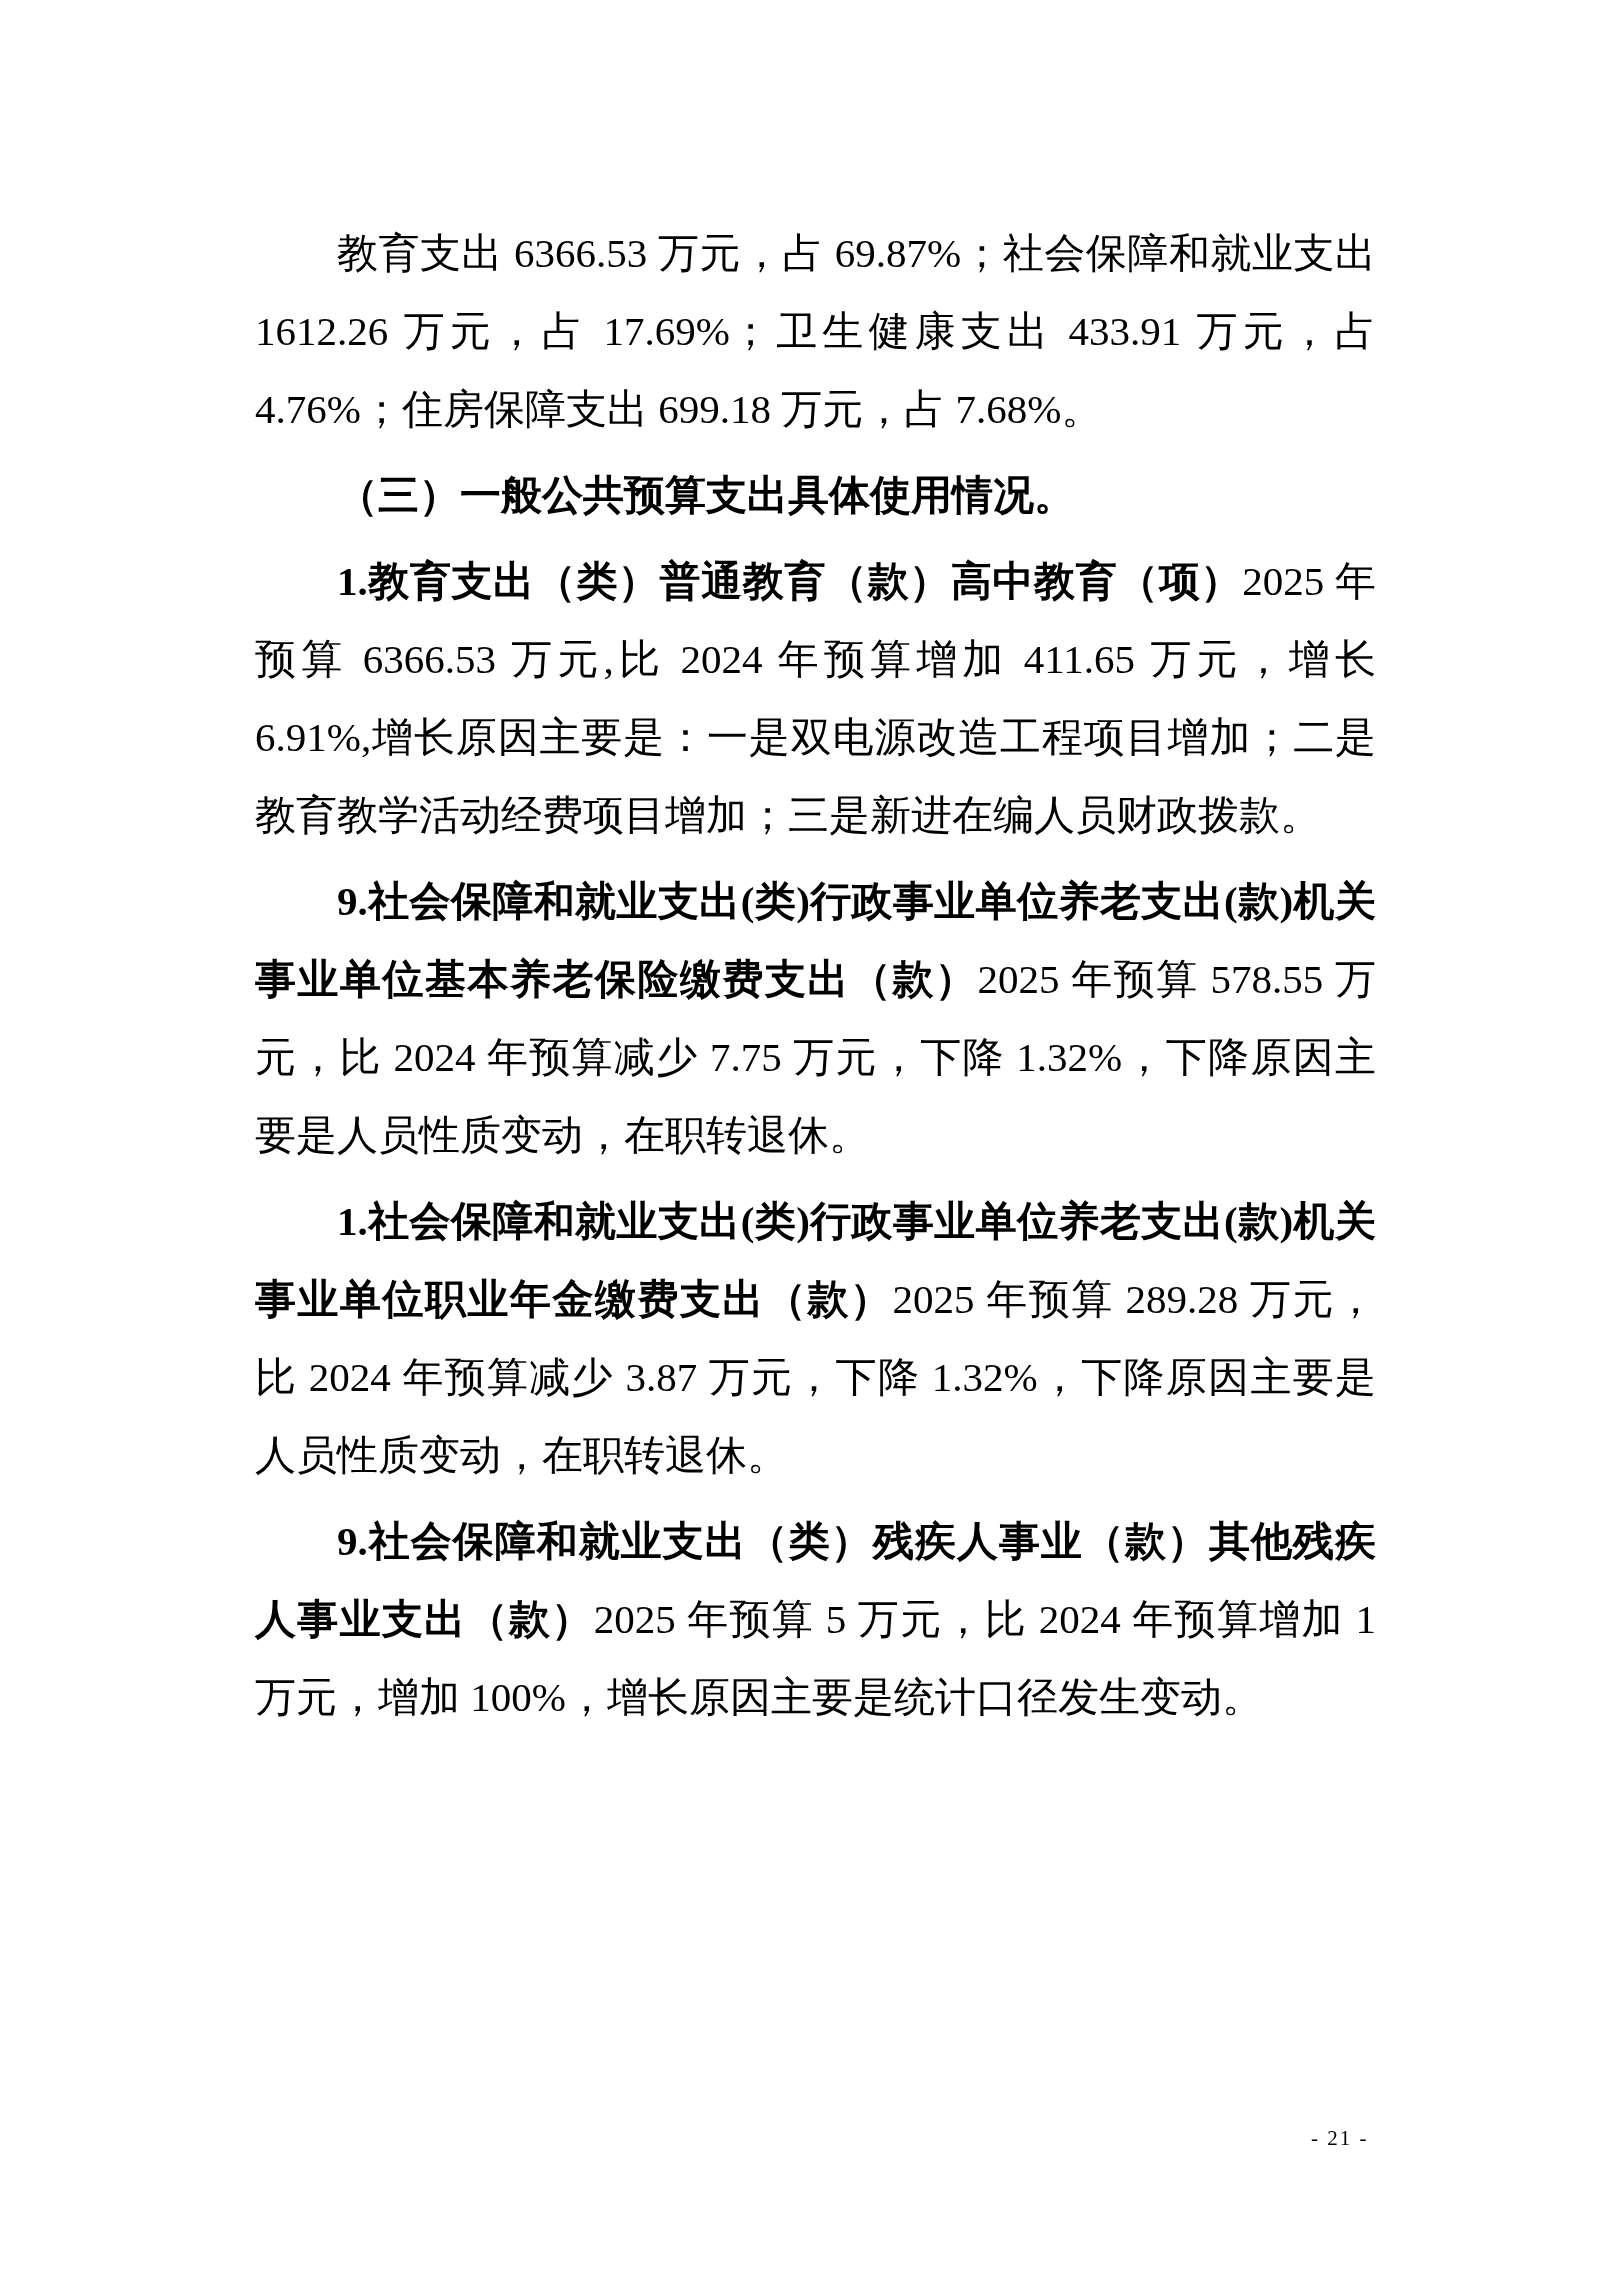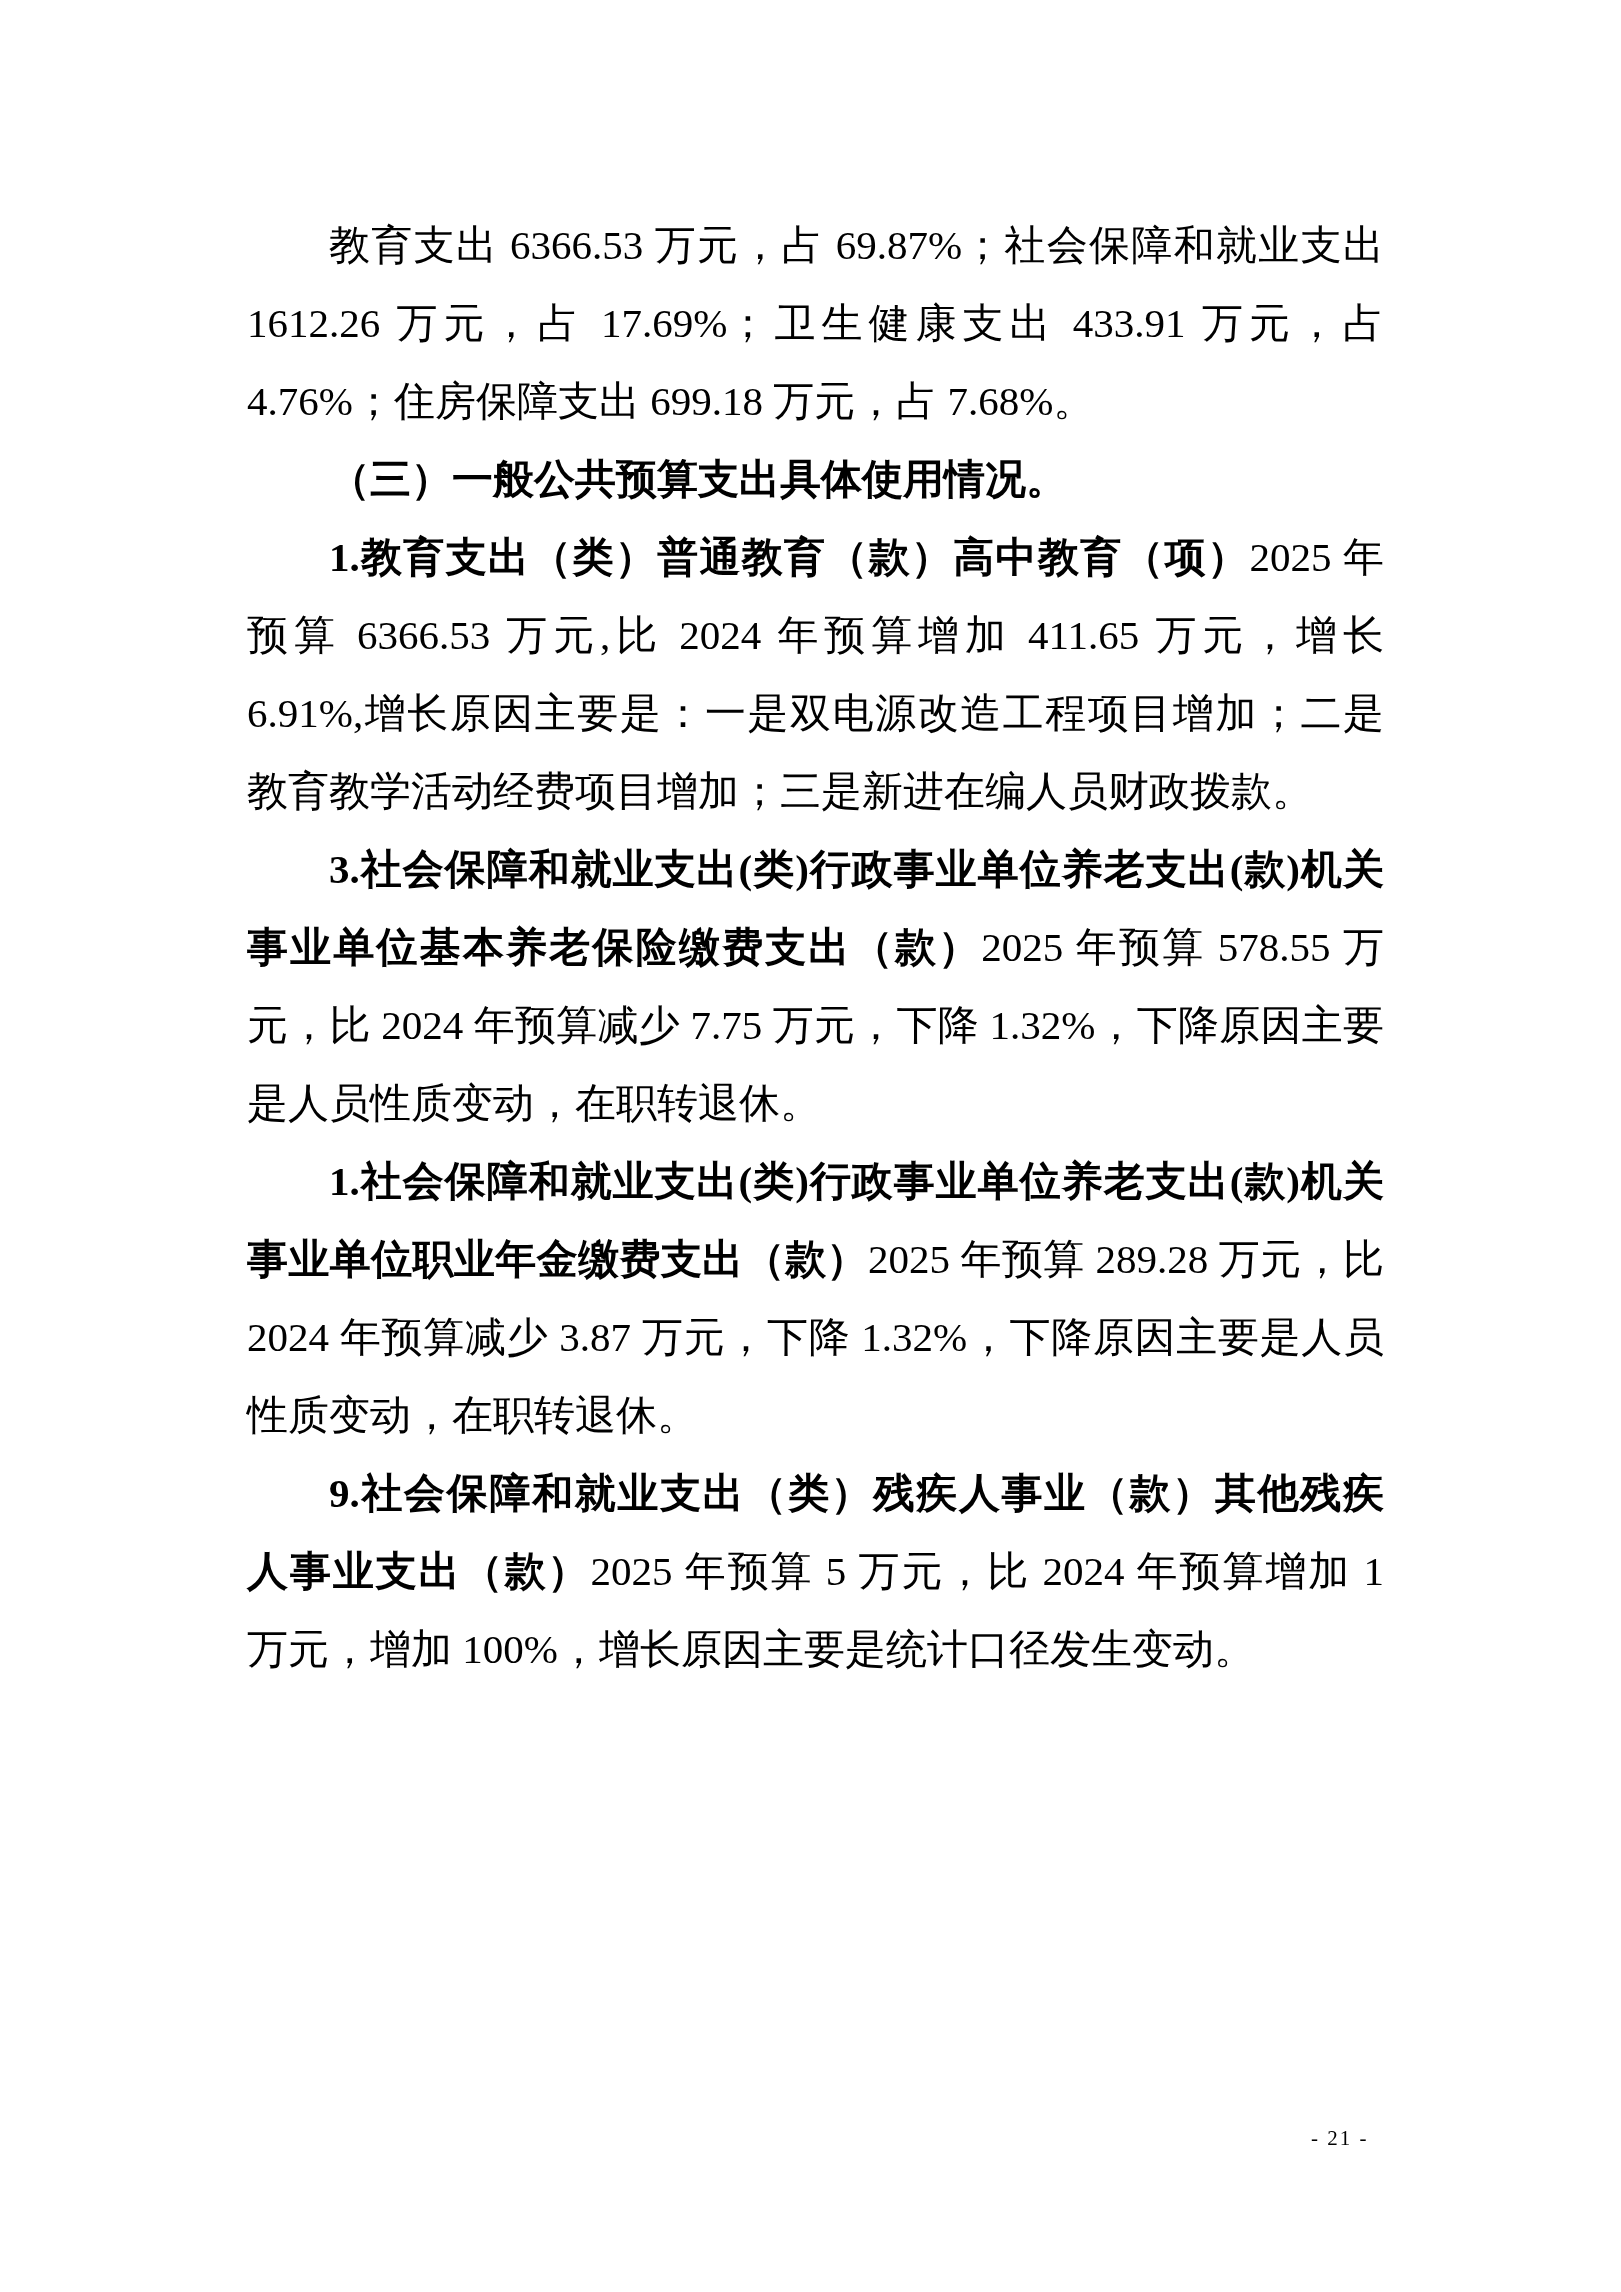--- a/index.html
+++ b/index.html
@@ -21,21 +21,21 @@
     position: absolute;
     left: 247px;
     top: 206px;
     width: 1137px;
     font-size: 41px;
     line-height: 78px;
     text-align: justify;
     text-justify: inter-character;
   }
   .para {
-    margin: 0;
+    margin: 8px;
     padding: 0;
     text-indent: 82px;
   }
   .run {
     font-weight: 400;
   }
   .run.bold {
     font-weight: 700;
   }
   .page-number {
@@ -50,20 +50,20 @@
 </style>
 </head>
 <body>
 
 <div class="page">
   <main class="content">
     <div>
         <p class="para"><span class="run">教育支出 6366.53 万元，占 69.87%；社会保障和就业支出 1612.26 万元，占 17.69%；卫生健康支出 433.91 万元，占 4.76%；住房保障支出 699.18 万元，占 7.68%。</span></p>
         <p class="para"><span class="run bold">（三）一般公共预算支出具体使用情况。</span></p>
         <p class="para"><span class="run bold">1.教育支出（类）普通教育（款）高中教育（项）</span><span class="run">2025 年预算 6366.53 万元,比 2024 年预算增加 411.65 万元，增长 6.91%,增长原因主要是：一是双电源改造工程项目增加；二是教育教学活动经费项目增加；三是新进在编人员财政拨款。</span></p>
-        <p class="para"><span class="run bold">3.社会保障和就业支出(类)行政事业单位养老支出(款)机关事业单位基本养老保险缴费支出（款）</span><span class="run">2025 年预算 578.55 万元，比 2024 年预算减少 7.75 万元，下降 1.32%，下降原因主要是人员性质变动，在职转退休。</span></p>
+        <p class="para"><span class="run bold">9.社会保障和就业支出(类)行政事业单位养老支出(款)机关事业单位基本养老保险缴费支出（款）</span><span class="run">2025 年预算 578.55 万元，比 2024 年预算减少 7.75 万元，下降 1.32%，下降原因主要是人员性质变动，在职转退休。</span></p>
         <p class="para"><span class="run bold">1.社会保障和就业支出(类)行政事业单位养老支出(款)机关事业单位职业年金缴费支出（款）</span><span class="run">2025 年预算 289.28 万元，比 2024 年预算减少 3.87 万元，下降 1.32%，下降原因主要是人员性质变动，在职转退休。</span></p>
         <p class="para"><span class="run bold">9.社会保障和就业支出（类）残疾人事业（款）其他残疾人事业支出（款）</span><span class="run">2025 年预算 5 万元，比 2024 年预算增加 1 万元，增加 100%，增长原因主要是统计口径发生变动。</span></p>
       </div>
   </main>
   <div class="page-number">- 21 -</div>
 </div>
 
 
 </body></html>

